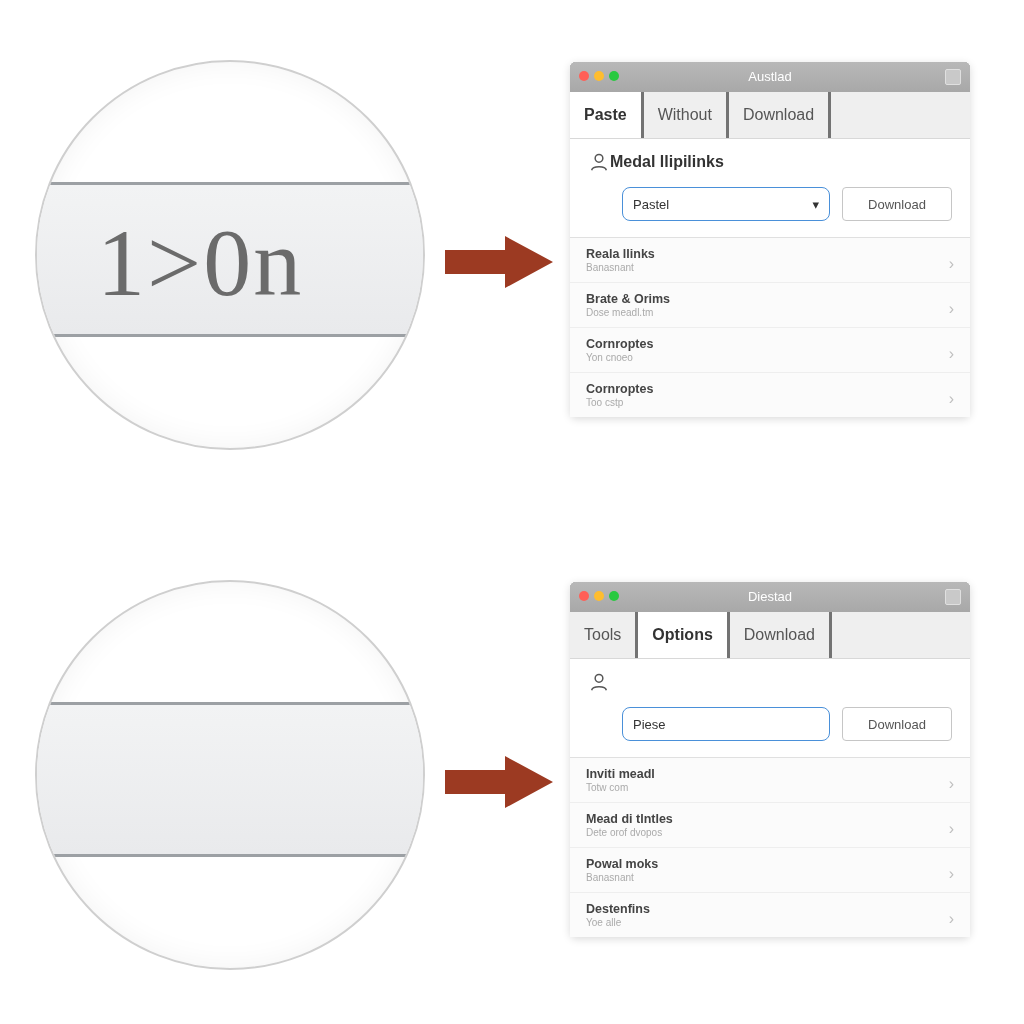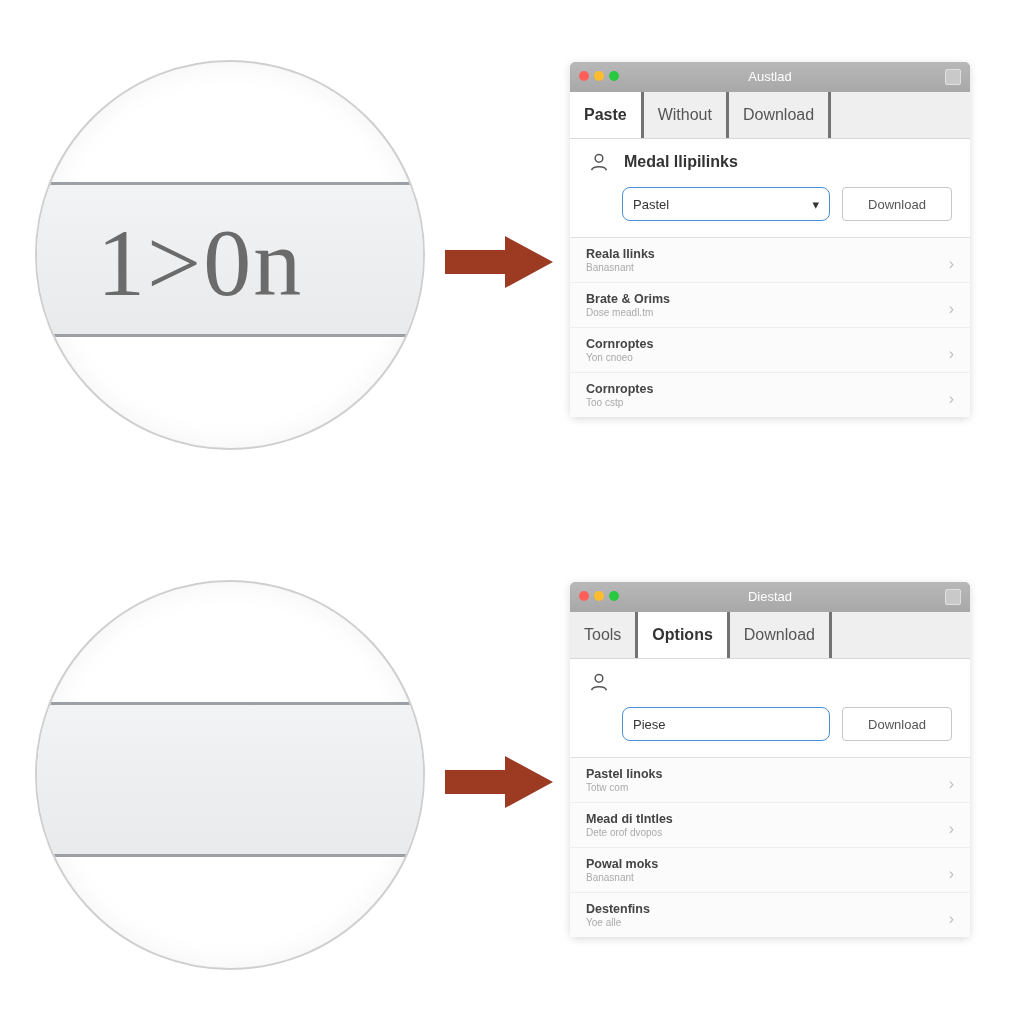--- a/index.html
+++ b/index.html
@@ -14,21 +14,21 @@
 .arrow{position:absolute;left:445px;top:190px;pointer-events:none}
 .win{position:absolute;left:570px;top:62px;width:400px;background:#404040;border-radius:6px;box-shadow:0 2px 8px rgba(0,0,0,.15),inset 0 0 0 1px #d0d0d0}
 .titlebar{height:30px;background:linear-gradient(#b8b8b8,#a8a8a8);border-radius:6px 6px 0 0;position:relative;color:#fff;font-size:13px;text-align:center;line-height:30px}
 .lights{position:absolute;left:9px;top:9px;display:flex;gap:5px}
 .dot{width:10px;height:10px;border-radius:50%}
 .dot.r{background:#ff5f57}.dot.y{background:#ffbd2e}.dot.g{background:#28c940}
 .title-action{position:absolute;right:9px;top:7px;width:16px;height:16px;background:#c9c9c9;border:1px solid #e0e0e0;border-radius:2px}
 .tabs{display:flex;background:#efefef;border-bottom:1px solid #d8d8d8}
 .tab{padding:14px 14px;font-size:16px;color:#555;border-right:3px solid #737373;cursor:pointer}
 .tab.active{background:#fff;font-weight:600;color:#333}
-.head{display:flex;align-items:center;gap:14px;padding:12px 18px 6px;background:#fff}
+.head{display:flex;align-items:center;gap:0;padding:12px 18px 6px;background:#fff}
 .avatar{width:22px;height:22px}
 .headtitle{font-size:16px;font-weight:600;color:#333}
 .controls{display:flex;gap:12px;padding:8px 18px 16px 52px;background:#fff;border-bottom:1px solid #e0e0e0}
 .select{flex:1;height:34px;border:1.5px solid #4a90d9;border-radius:8px;background:#fff;display:flex;align-items:center;justify-content:space-between;padding:0 10px;font-size:13px;color:#4a6;color:#333;cursor:pointer}
 .select .chev{margin-left:auto}
 .dlbtn{width:110px;height:34px;border:1px solid #c6c6c6;border-radius:4px;background:#fff;display:flex;align-items:center;justify-content:center;font-size:13px;color:#555;cursor:pointer}
 .items{background:#fbfbfb}
 .item{display:flex;align-items:flex-end;justify-content:space-between;padding:9px 16px;border-bottom:1px solid #eee;cursor:pointer}
 .item:last-child{border-bottom:none}
 .item .txt{display:flex;flex-direction:column}
@@ -143,21 +143,21 @@
   </div>
   <div class="controls">
     <div class="select">
       <span>Piese</span>
     </div>
     <div class="dlbtn">Download</div>
   </div>
   <div class="items">
     <div class="item">
         <div class="txt">
-          <span class="t">Pastel linoks</span>
+          <span class="t">Inviti meadl</span>
           <span class="s">Totw com</span>
         </div>
         <span class="chev">›</span>
       </div>
     <div class="item">
         <div class="txt">
           <span class="t">Mead di tlntles</span>
           <span class="s">Dete orof dvopos</span>
         </div>
         <span class="chev">›</span>

